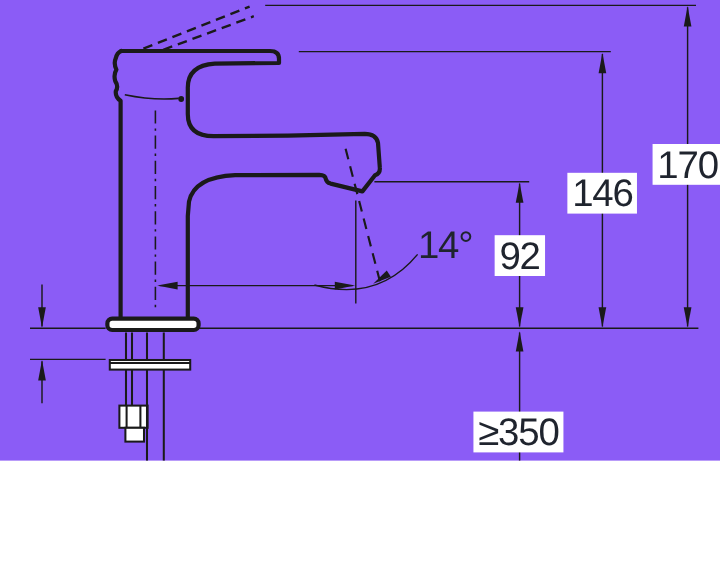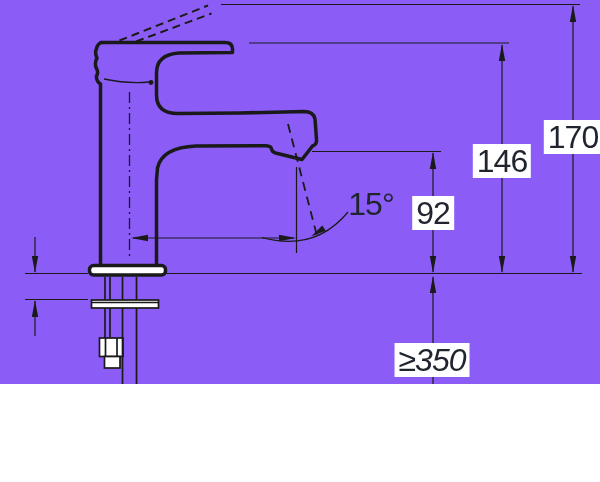--- a/index.html
+++ b/index.html
@@ -144,16 +144,16 @@
     <polygon points="35,300 31.8,317 38.2,317"></polygon>
     <polygon points="114,467 97,463.8 97,470.2"></polygon>
     <polygon points="144,467 161,463.8 161,470.2"></polygon>
     <polygon points="311,236.5 325.7,230.7 322.3,225.5"></polygon>
   </g>
 </svg>
 
 <div class="dim-label lbl-bg" style="left:573px;top:137px;">170</div>
 <div class="dim-label lbl-bg" style="left:502px;top:161px;text-align:center;">146</div>
 <div class="dim-label lbl-bg" style="left:433px;top:213px;">92</div>
-<div class="dim-label" style="left:371px;top:204px;">15°</div>
-<div class="dim-label lbl-bg" style="left:432px;top:360px;font-style:italic;">≥350</div>
+<div class="dim-label" style="left:371px;top:204px;">14°</div>
+<div class="dim-label lbl-bg" style="left:432px;top:360px;">≥350</div>
 
 </div>
 
 </body></html>

